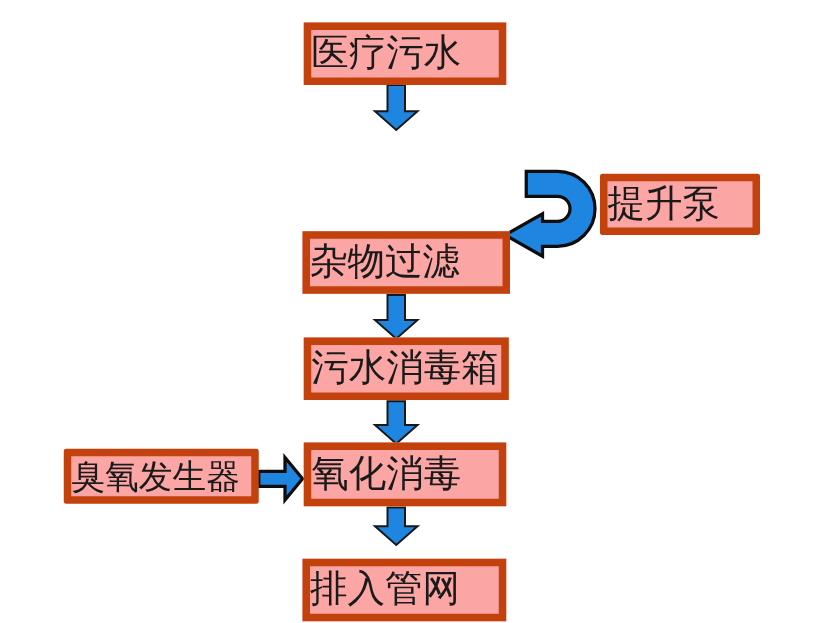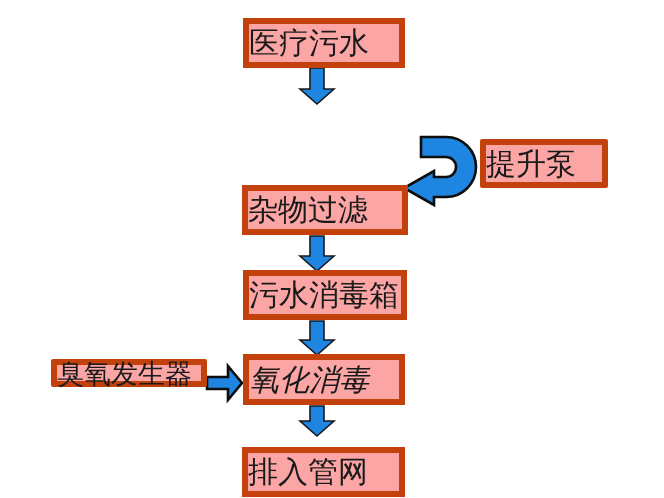--- a/index.html
+++ b/index.html
@@ -30,24 +30,24 @@
     font-size: 30px;
     line-height: 1;
     white-space: nowrap;
   }
   .node.rounded { border-radius: 2px; }
   .node.small   { font-size: 27px; }
   .n1    { left: 243px; top: 18px;  width: 162px; height: 50px; }
   .n2    { left: 243px; top: 103px; width: 164px; height: 50px; }
   .n3    { left: 242px; top: 185px; width: 166px; height: 50px; }
   .n4    { left: 243px; top: 270px; width: 164px; height: 50px; }
-  .n5    { left: 243px; top: 354px; width: 162px; height: 51px; font-style: italic; }
+  .n5    { left: 243px; top: 354px; width: 162px; height: 51px; }
   .n6    { left: 242px; top: 435px; width: 163px; height: 50px; margin-top: 12px; }
   .pump  { left: 480px; top: 139px; width: 128px; height: 49px; }
-  .ozone { left: 51px;  top: 359px; width: 156px; height: 28px; border-radius: 16px; }
+  .ozone { left: 51px;  top: 359px; width: 156px; height: 44px; border-radius: 16px; }
 </style>
 </head>
 <body>
 
 <div class="canvas">
 
   <svg class="arrow-layer" width="664" height="498" viewBox="0 0 664 498">
     <path class="thin" d="M310,68 L324,68 L324,89 L334,89 L317,104 L300,89 L310,89 Z" fill="#1E86E0"></path>
     <path class="thin" d="M310,236 L324,236 L324,256 L334,256 L317,271 L300,256 L310,256 Z" fill="#1E86E0"></path>
     <path class="thin" d="M310,321 L324,321 L324,340 L334,340 L317,355 L300,340 L310,340 Z" fill="#1E86E0"></path>

